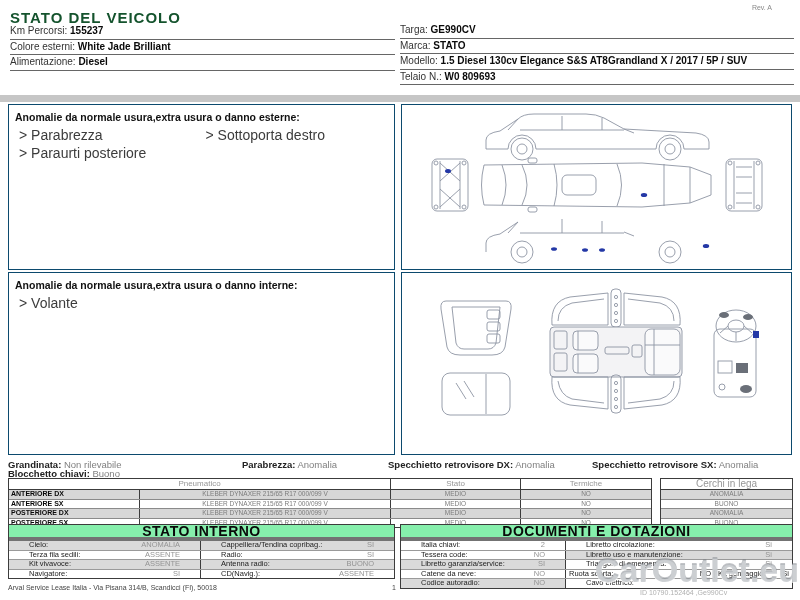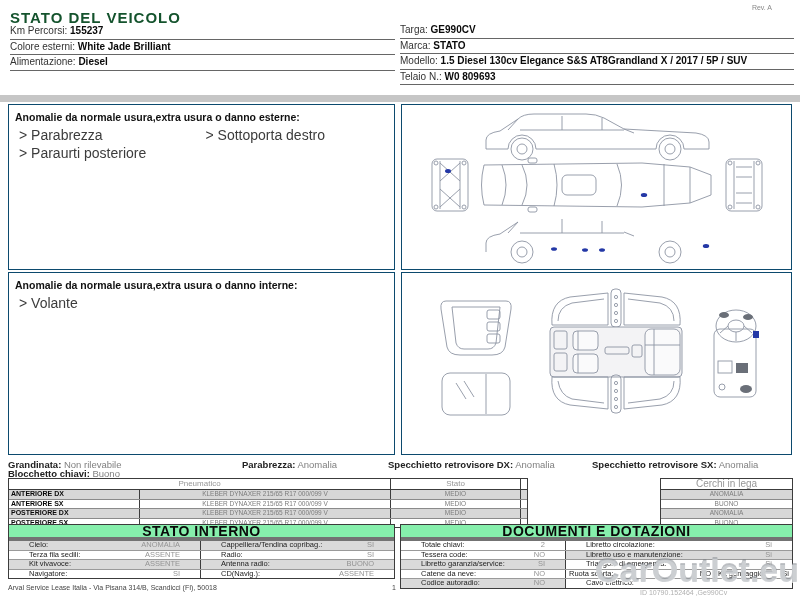--- a/index.html
+++ b/index.html
@@ -28,21 +28,21 @@
   .p-int-r{left:401px;top:272px;width:391px;height:183px;}
   .panel-title{font-size:10.5px;font-weight:bold;color:#111;padding:6px 8px 3px 6px;}
   .damage-cols{display:flex;padding:0 6px;font-size:14px;color:#3c3c3c;}
   .damage-cols .col{width:50%;}
   .damage-item{padding:1px 0 1px 4px;}
   
   .sumline{position:absolute;font-size:9.5px;white-space:nowrap;}
   .sumline .lbl{font-weight:bold;color:#222;}
   .sumline .val{color:#808080;}
   
-  .tiretable{position:absolute;left:8px;top:478px;width:520px;border:1px solid #3c3c3c;box-sizing:border-box;background:#fff;}
+  .tiretable{position:absolute;left:8px;top:478px;width:644px;border:1px solid #3c3c3c;box-sizing:border-box;background:#fff;}
   .trow{display:grid;grid-template-columns:131px 251px 130px 130px;border-bottom:1px solid #8a8a8a;height:8.5px;line-height:8.5px;overflow:hidden;}
   .trow:last-child{border-bottom:none;}
   .trow.thead{grid-template-columns:382px 130px 130px;height:10px;line-height:10px;border-bottom:1px solid #3c3c3c;}
   .tc{border-right:1px solid #3c3c3c;overflow:hidden;white-space:nowrap;}
   .tc.last{border-right:none;}
   .hdr{color:#979797;font-size:8px;text-align:center;}
   .pos{font-weight:bold;font-size:7px;color:#0a0a0a;padding-left:2px;}
   .cen{text-align:center;}
   .small{font-size:6.5px;color:#7d7d7d;}
   .grayrow{background:#d7d7d7;}
@@ -355,21 +355,21 @@
         <span class="lbl">CD(Navig.):</span>
         <span class="val">ASSENTE</span>
       </div>
   </div>
 </div>
 
 <div class="btable bt-right">
   <div class="bhead">DOCUMENTI E DOTAZIONI</div>
   <div class="brow">
     <div class="half hl">
-        <span class="lbl">Totale chiavi:</span>
+        <span class="lbl">Italia chiavi:</span>
         <span class="val">2</span>
       </div>
     <div class="half">
         <span class="lbl">Libretto circolazione:</span>
         <span class="val">Si</span>
       </div>
   </div>
   <div class="brow">
     <div class="half hl">
         <span class="lbl">Tessera code:</span>

